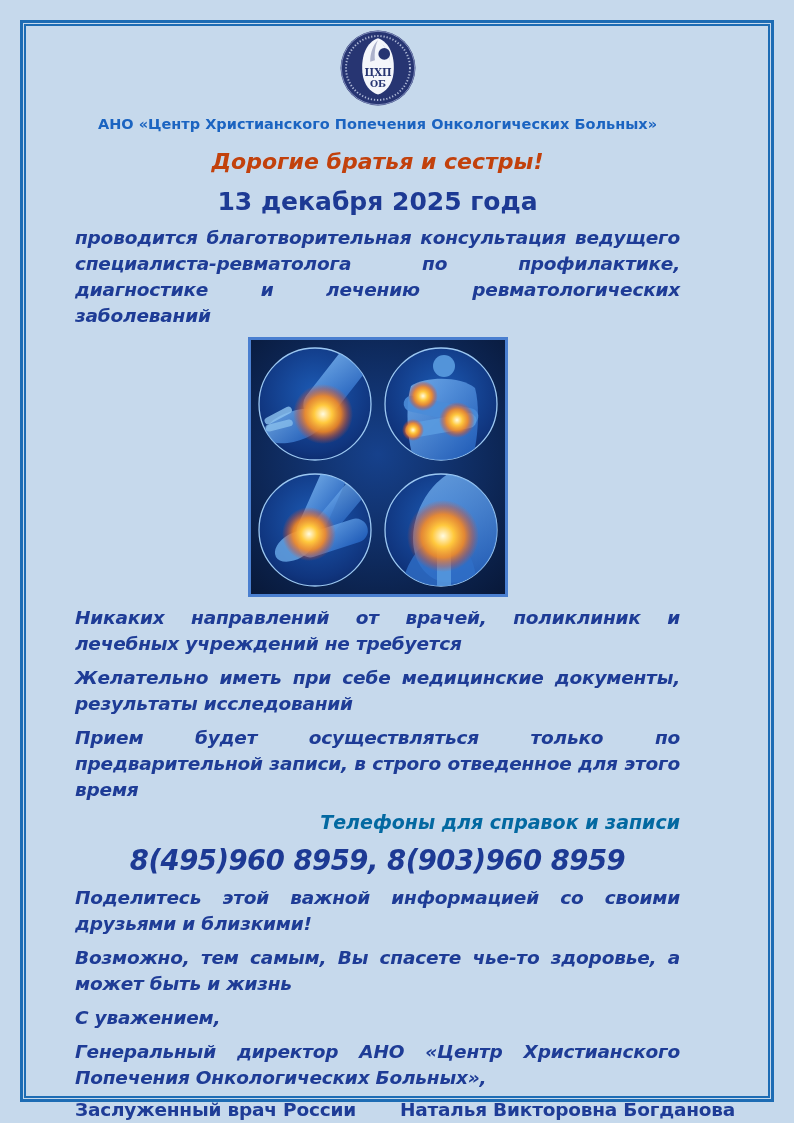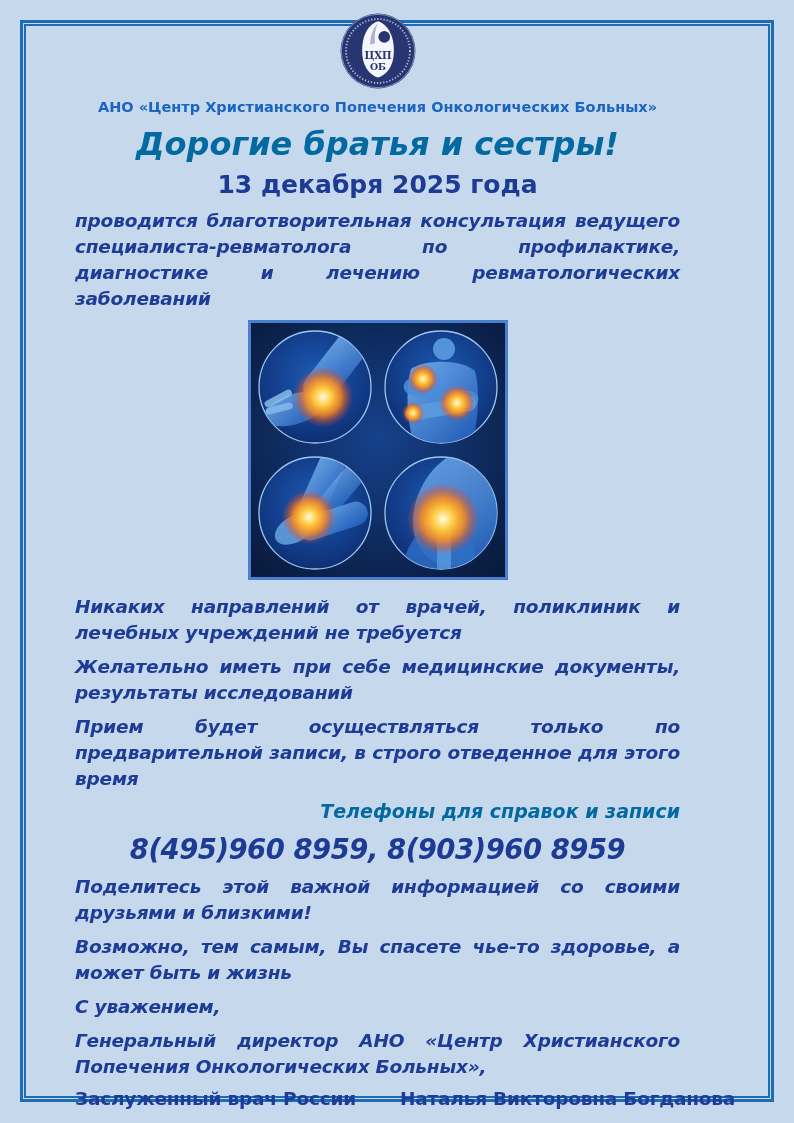--- a/index.html
+++ b/index.html
@@ -11,48 +11,48 @@
   }
   .frame-outer{
     position:absolute;left:20px;top:20px;right:20px;bottom:21px;
     border:3px solid #1d6cb4;
   }
   .frame-inner{
     position:absolute;left:1px;top:1px;right:1px;bottom:1px;
     border:2px solid #1d6cb4;
   }
   .content{
-    position:absolute;left:75px;top:7px;width:605px;
+    position:absolute;left:75px;top:24px;width:605px;
     color:#1e3c96;
   }
   .logo{width:78px;height:78px;margin:5px auto 0;display:block;}
   .org-name{
     margin-top:8px;
     text-align:center;
     font-size:14.5px;font-weight:bold;
     color:#1b64c1;line-height:18px;
   }
   .salutation{
     margin:12px 0 0;text-align:center;
-    font-size:32px;font-weight:bold;font-style:italic;
-    line-height:33px;color:#0369a1;
+    font-size:22px;font-weight:bold;font-style:italic;
+    line-height:33px;color:#c2410c;
   }
   .date-heading{
     margin:8px 0 0;text-align:center;
     font-size:25px;font-weight:bold;
     line-height:31px;color:#1d3a94;
   }
   p.body{
     margin:8px 0 0;
     font-size:18.5px;font-weight:bold;font-style:italic;
     line-height:26px;letter-spacing:-0.2px;
     text-align:justify;text-align-last:left;
     color:#1e3c96;
   }
-  p.body.sp{margin-top:14px;}
+  p.body.sp{margin-top:8px;}
   .photo{
     display:block;width:254px;height:254px;
     margin:8px auto 0;
     border:3px solid #4a7fd0;
     background:#0a1c4a;
   }
   .phones-caption{
     margin:6px 0 0;text-align:right;
     font-size:19px;font-weight:bold;font-style:italic;
     line-height:26px;color:#0369a1;

